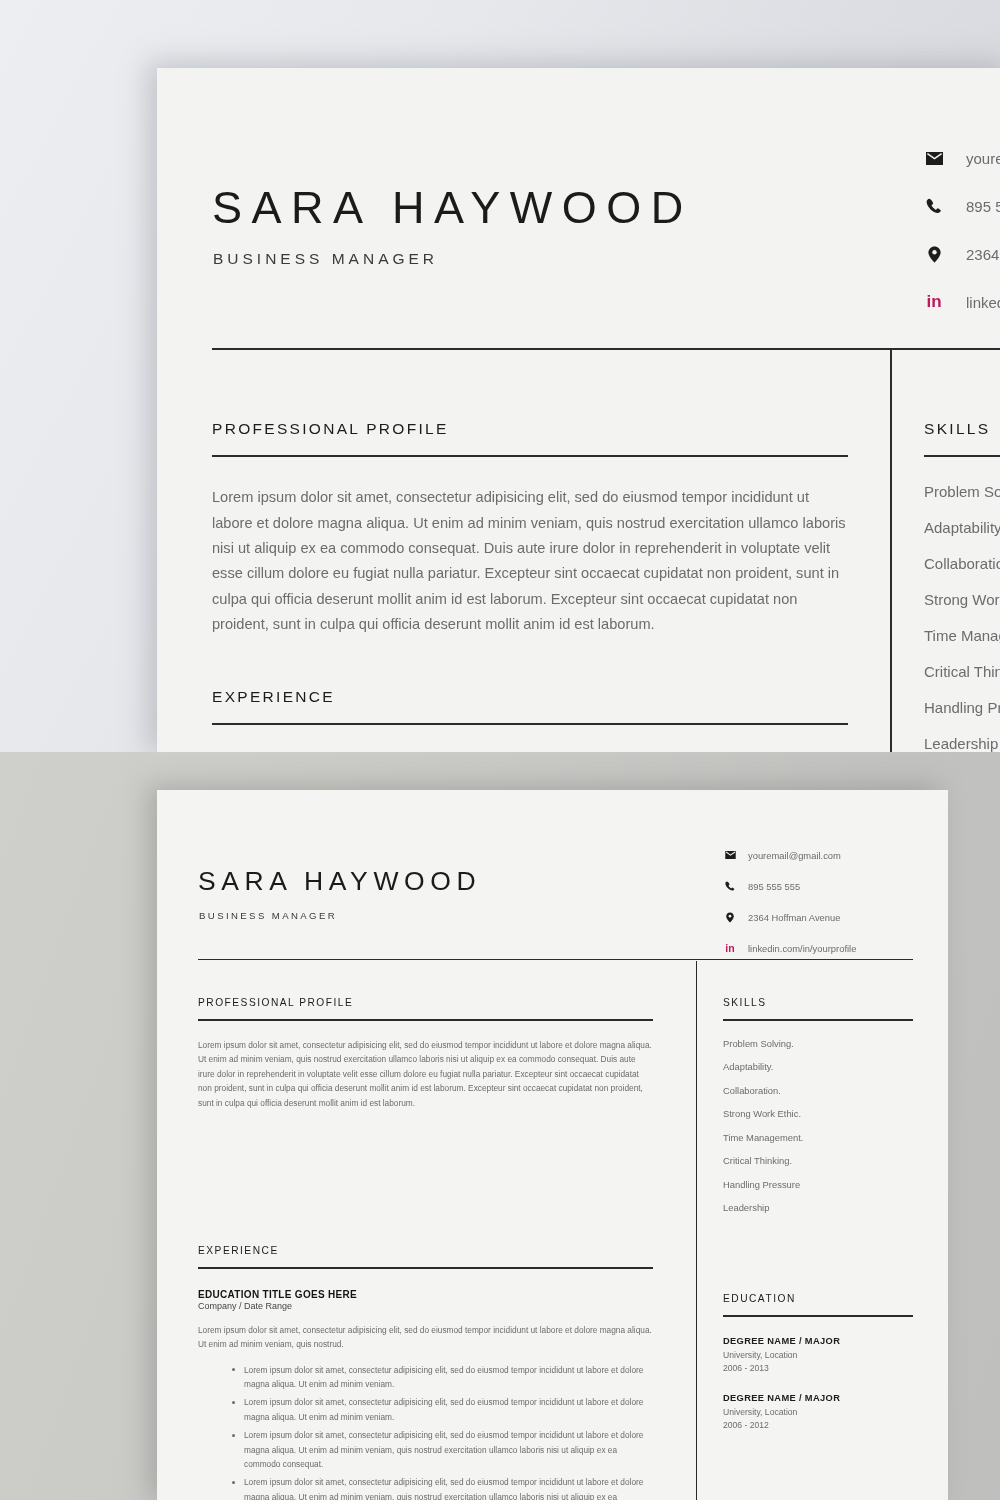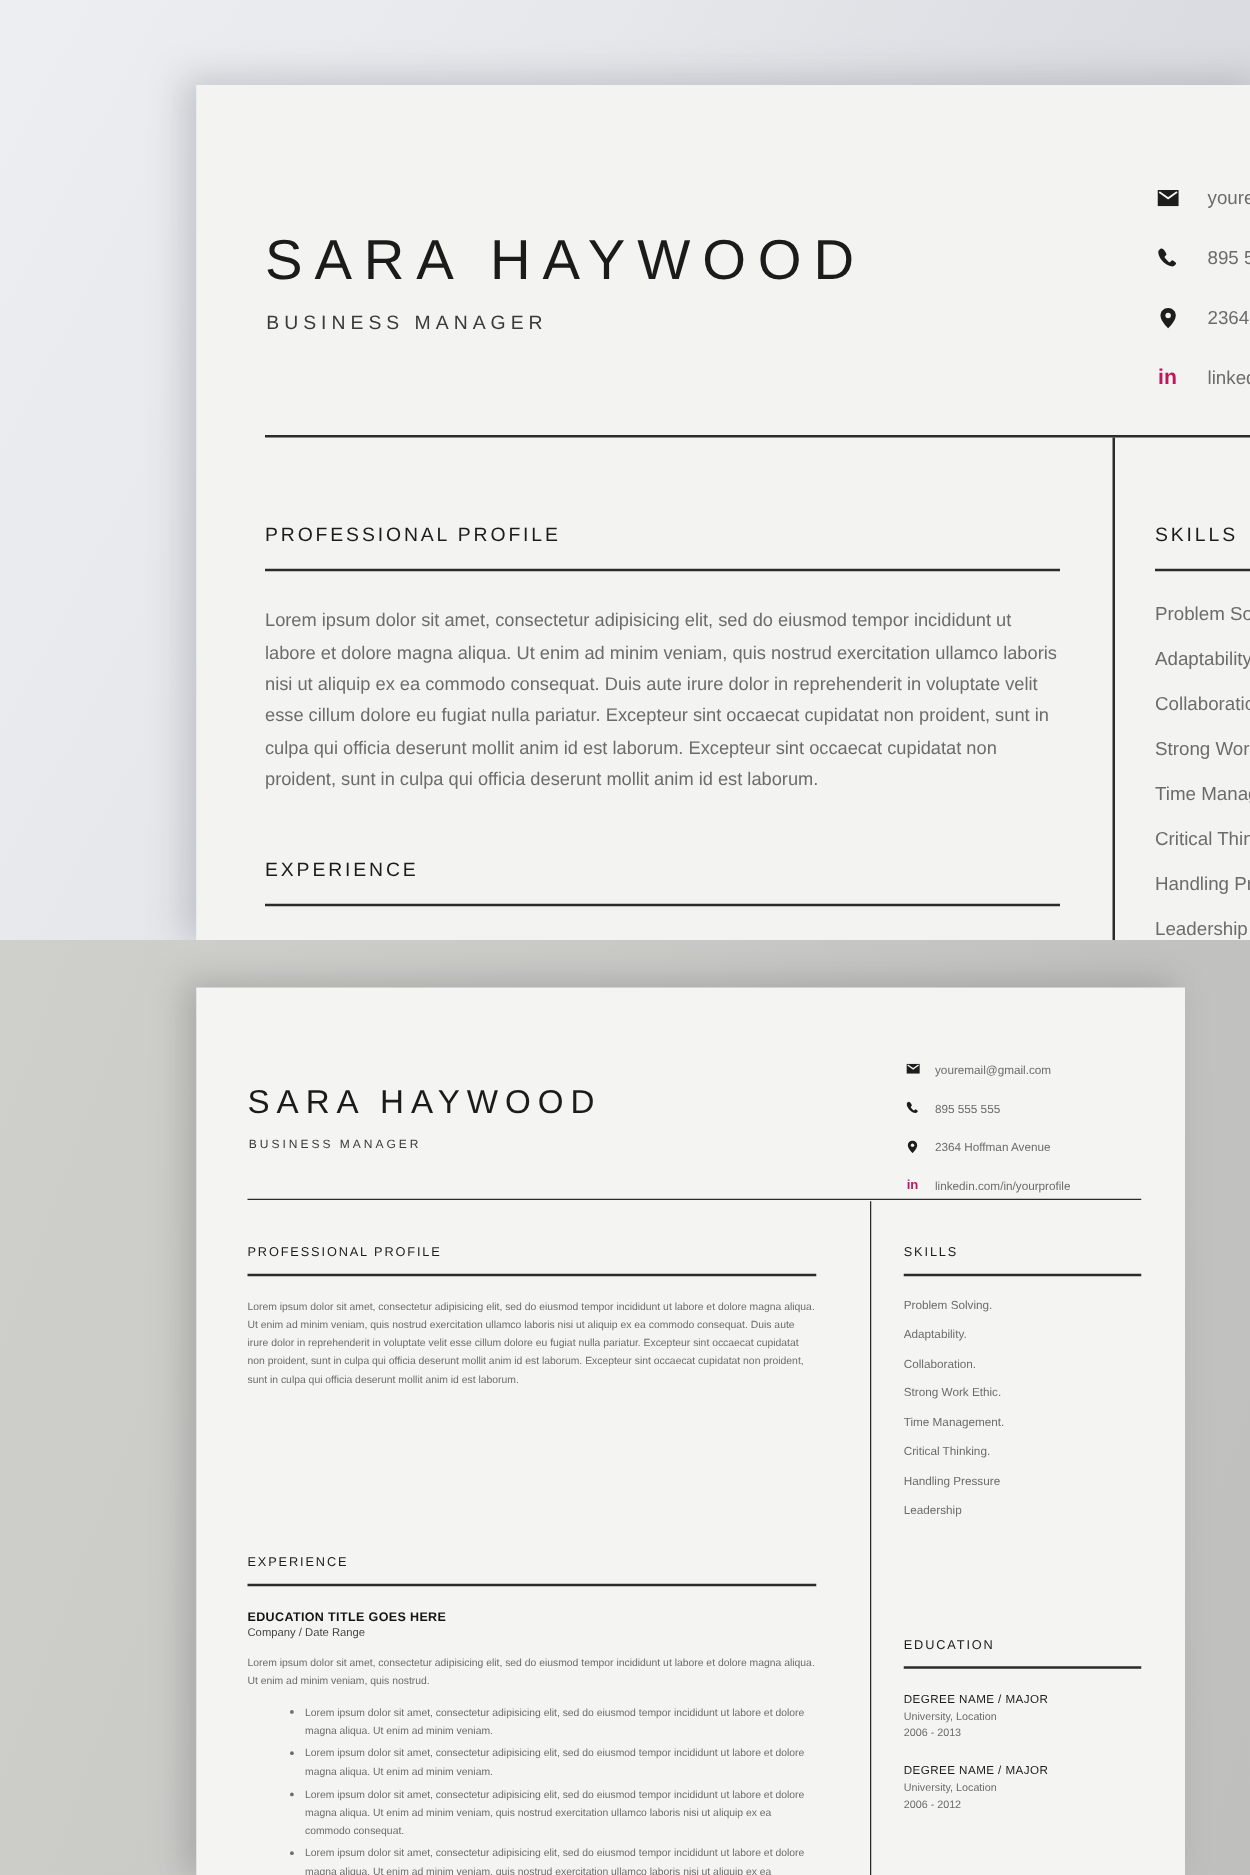--- a/index.html
+++ b/index.html
@@ -46,21 +46,21 @@
   .contact-row { display:flex; align-items:center; }
   .contact-ico {
     display:inline-flex; align-items:center; justify-content:center;
     color:#be185d; flex:none;
   }
   .contact-ico svg { display:block; fill:#1d1d1d; }
   .contact-tx { color:#6c6c6c; white-space:nowrap; }
   .vdiv { position:absolute; background:#2b2b2b; }
   .hrule { position:absolute; background:#2b2b2b; }
   .skill-i { color:#6c6c6c; }
-  .edu-deg { color:#1c1c1c; font-weight:400; }
+  .edu-deg { color:#1c1c1c; font-weight:700; }
   .edu-sub { color:#6c6c6c; }
   .job-t { color:#151515; font-weight:700; }
   .job-c { color:#454545; }
   ul.blist { list-style:none; }
   ul.blist li { position:relative; color:#6c6c6c; }
   ul.blist li::before {
     content:""; position:absolute; border-radius:50%; background:#6c6c6c;
   }
 
   
@@ -234,21 +234,21 @@
           <div class="skill-i" style="margin-bottom:12.5px;">Adaptability.</div>
           <div class="skill-i" style="margin-bottom:12.5px;">Collaboration.</div>
           <div class="skill-i" style="margin-bottom:12.5px;">Strong Work Ethic.</div>
           <div class="skill-i" style="margin-bottom:12.5px;">Time Management.</div>
           <div class="skill-i" style="margin-bottom:12.5px;">Critical Thinking.</div>
           <div class="skill-i" style="margin-bottom:12.5px;">Handling Pressure</div>
           <div class="skill-i" style="margin-bottom:12.5px;">Leadership</div>
         </div>
       </div>
 
-      <div style="position:absolute;left:566px;top:521px;width:200px;">
+      <div style="position:absolute;left:566px;top:503px;width:200px;">
         <div class="sec-h">EDUCATION</div>
         <div class="sec-rule" style="height:1.5px;margin-top:11px;width:190px;"></div>
 
         <div style="margin-top:19px;">
           <div class="edu-deg">DEGREE NAME / MAJOR</div>
           <div class="edu-sub" style="margin-top:3px;">University, Location</div>
           <div class="edu-sub">2006 - 2013</div>
         </div>
         <div style="margin-top:17px;">
           <div class="edu-deg">DEGREE NAME / MAJOR</div>

